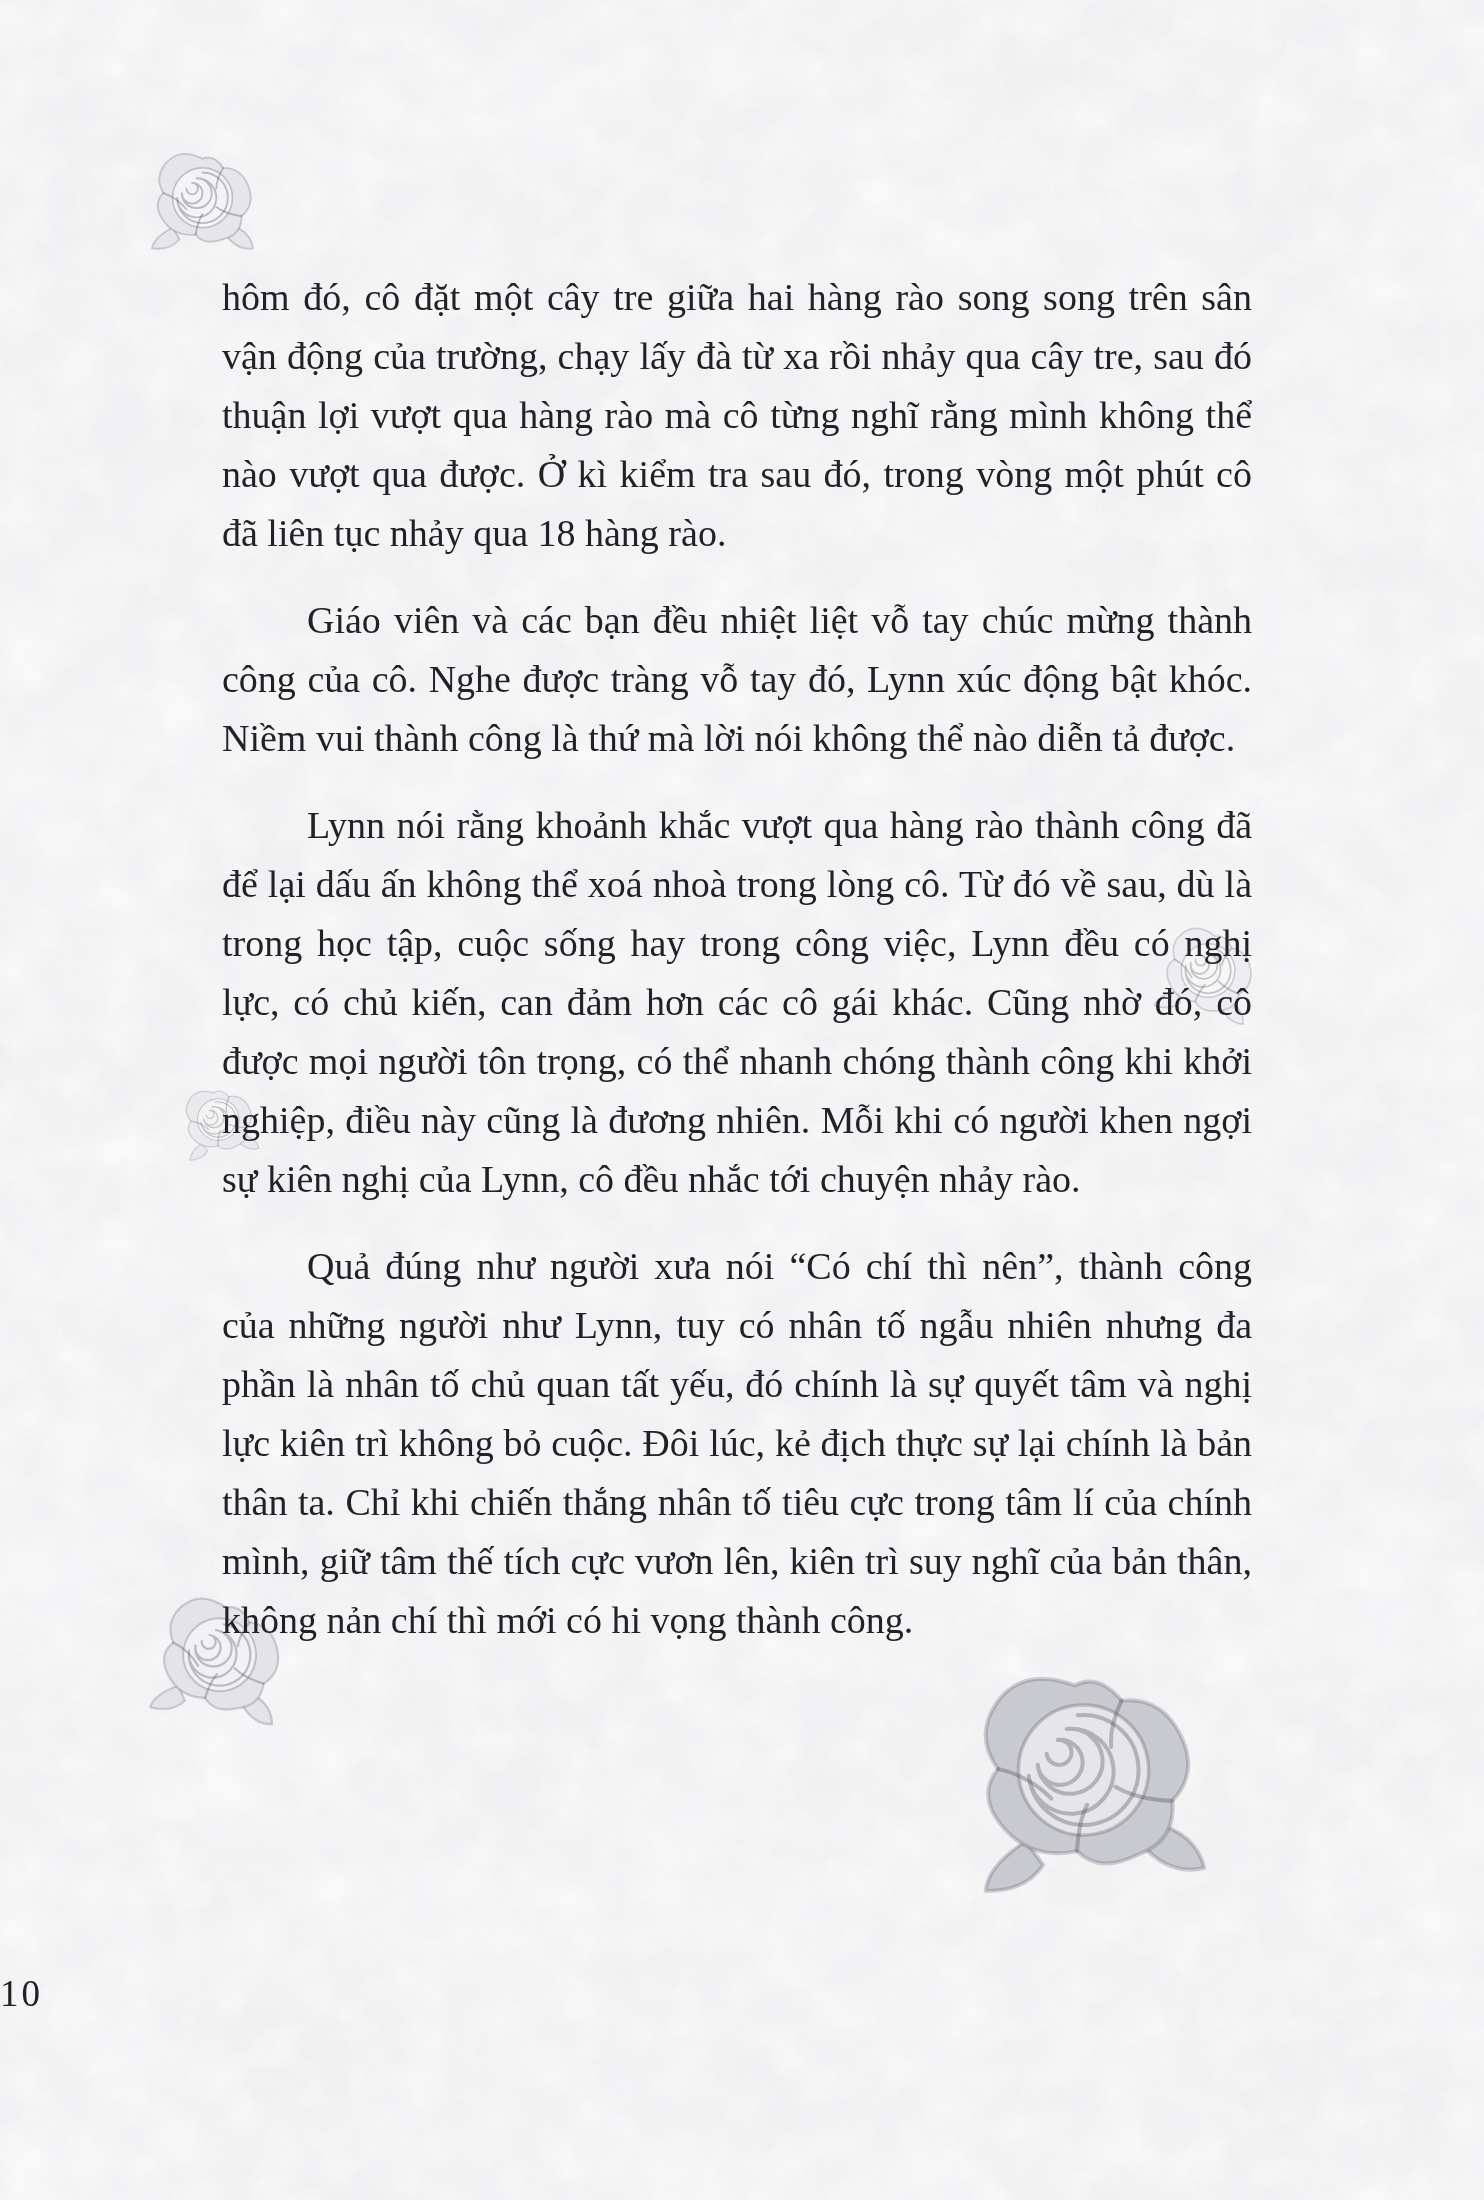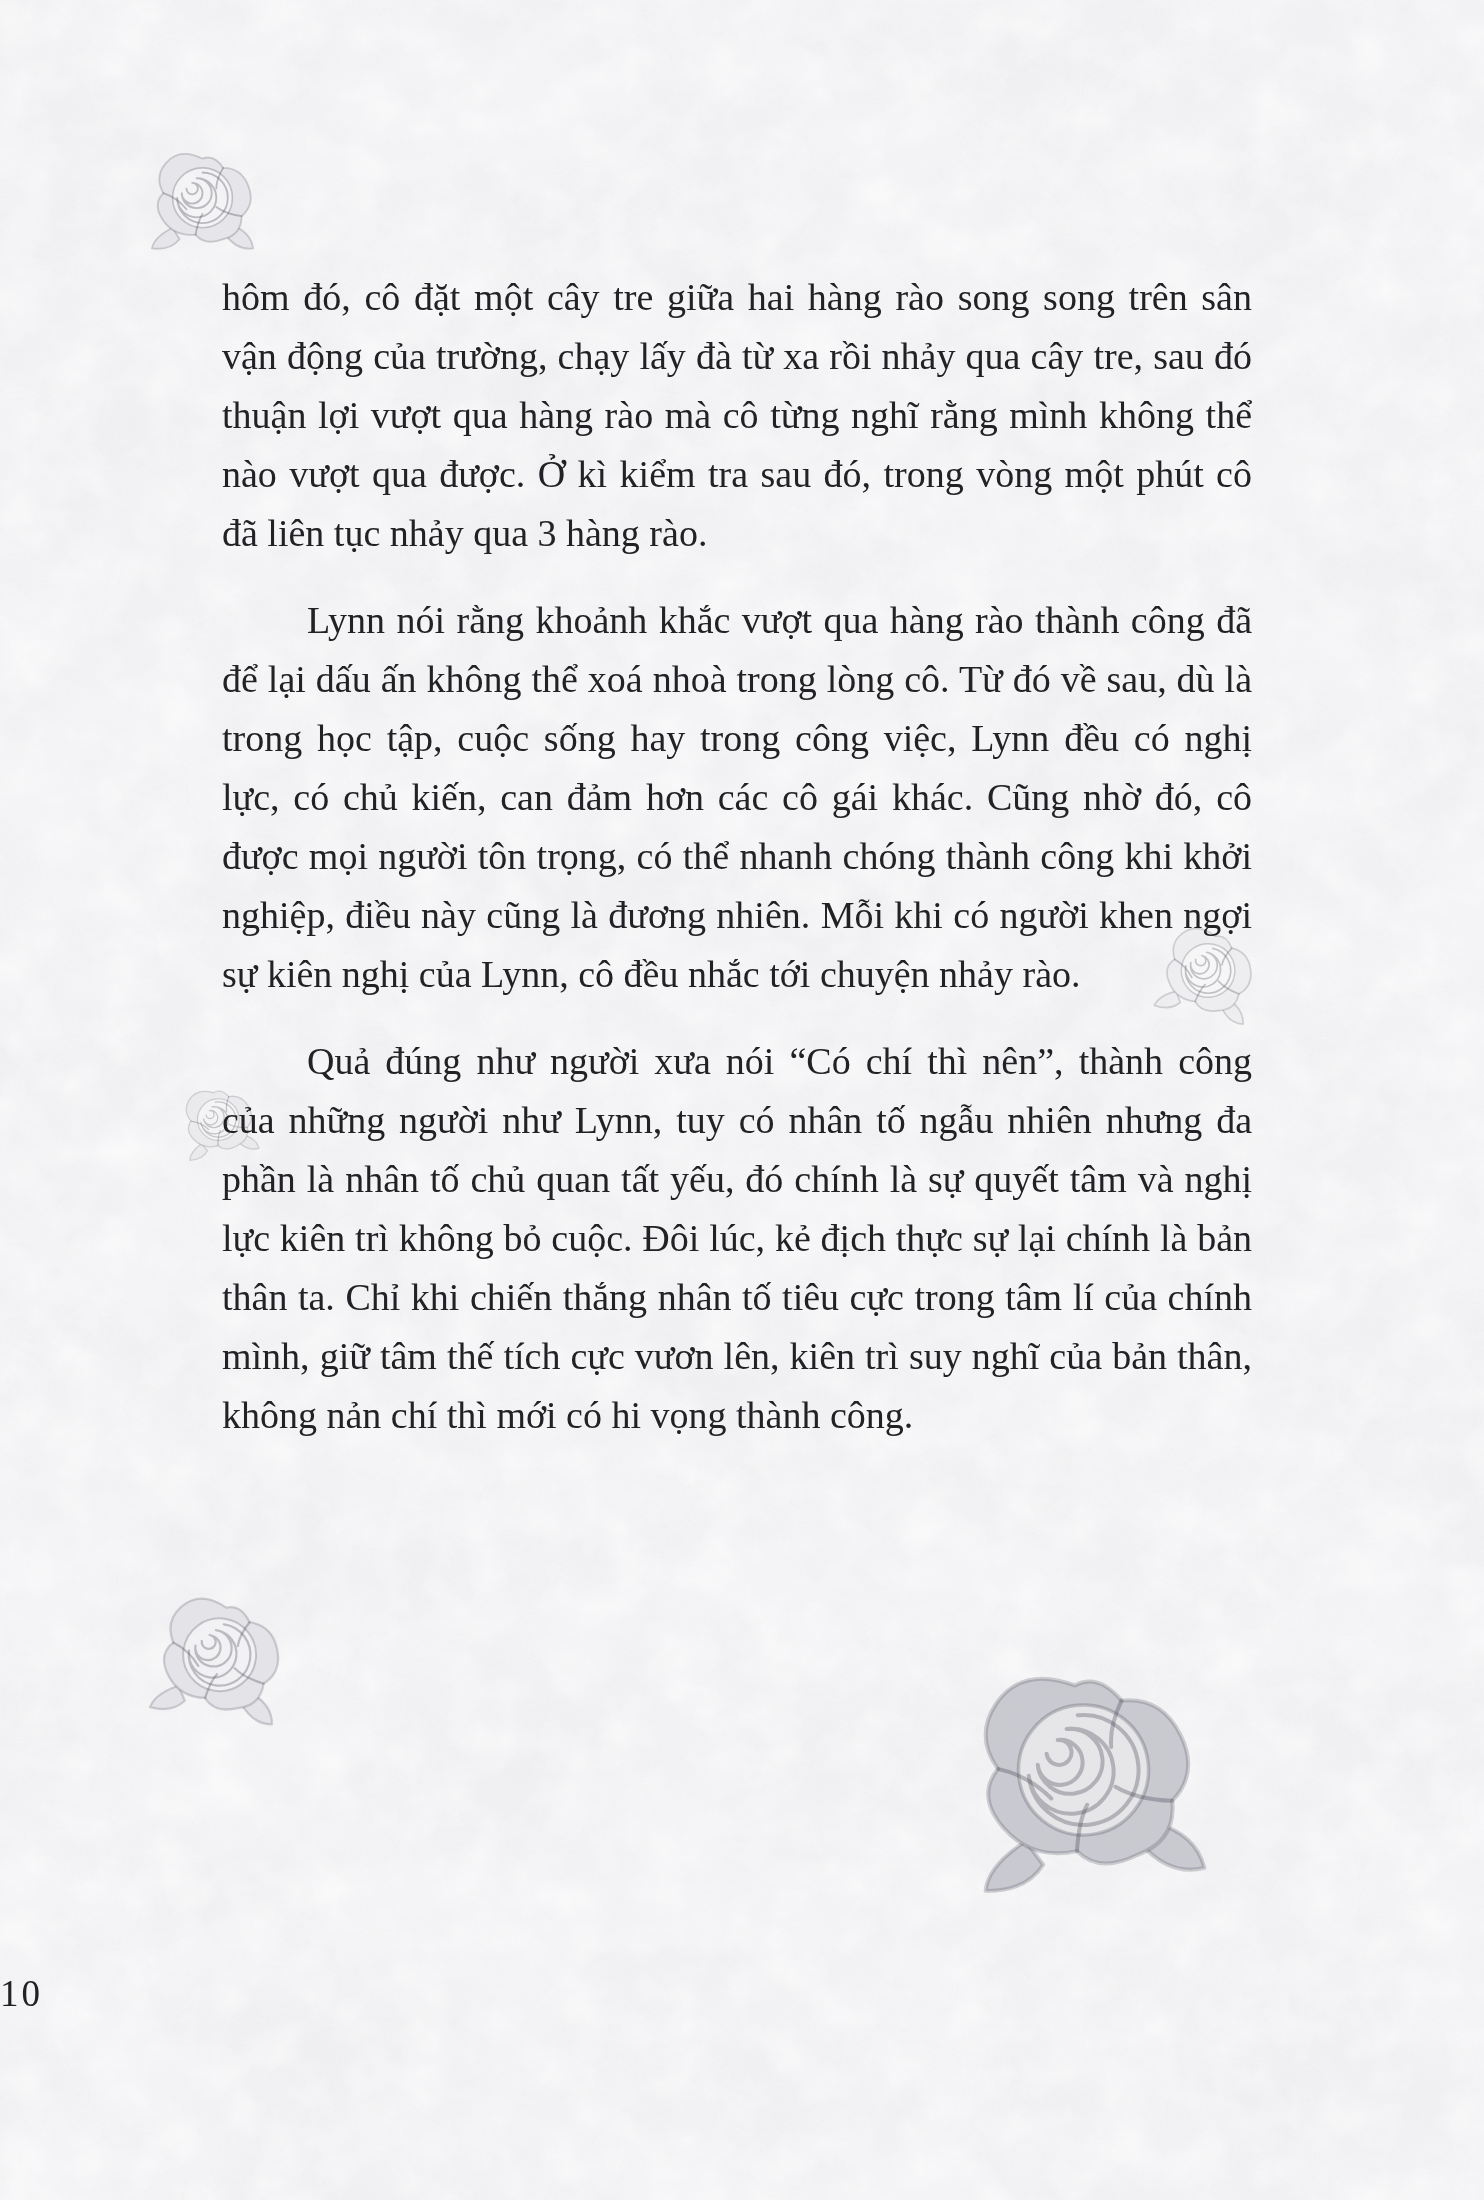--- a/index.html
+++ b/index.html
@@ -69,18 +69,19 @@
     </g>
   </defs>
   <use href="#rose" transform="translate(145,138) scale(1.15)" style="color:#e6e6ea" opacity="0.95"></use>
   <use href="#rose" transform="translate(1157,917) scale(1.03) rotate(12 50 50)" style="color:#ededf0" opacity="0.85"></use>
   <use href="#rose" transform="translate(178,1078) scale(0.8) rotate(-10 50 50)" style="color:#e9e9ec" opacity="0.8"></use>
   <use href="#rose" transform="translate(150,1582) scale(1.4) rotate(8 50 50)" style="color:#e2e2e7" opacity="0.9"></use>
   <use href="#rose" transform="translate(958,1640) scale(2.5) rotate(-6 50 50)" style="color:#c7c7cf" opacity="0.95"></use>
 </svg>
 
 <main class="text-block">
-  <p class="para first">hôm đó, cô đặt một cây tre giữa hai hàng rào song song trên sân vận động của trường, chạy lấy đà từ xa rồi nhảy qua cây tre, sau đó thuận lợi vượt qua hàng rào mà cô từng nghĩ rằng mình không thể nào vượt qua được. Ở kì kiểm tra sau đó, trong vòng một phút cô đã liên tục nhảy qua 3 hàng rào.</p>
+  <p class="para first">hôm đó, cô đặt một cây tre giữa hai hàng rào song song trên sân vận động của trường, chạy lấy đà từ xa rồi nhảy qua cây tre, sau đó thuận lợi vượt qua hàng rào mà cô từng nghĩ rằng mình không thể nào vượt qua được. Ở kì kiểm tra sau đó, trong vòng một phút cô đã liên tục nhảy qua 18 hàng rào.</p>
+  <p class="para">Giáo viên và các bạn đều nhiệt liệt vỗ tay chúc mừng thành công của cô. Nghe được tràng vỗ tay đó, Lynn xúc động bật khóc. Niềm vui thành công là thứ mà lời nói không thể nào diễn tả được.</p>
   <p class="para">Lynn nói rằng khoảnh khắc vượt qua hàng rào thành công đã để lại dấu ấn không thể xoá nhoà trong lòng cô. Từ đó về sau, dù là trong học tập, cuộc sống hay trong công việc, Lynn đều có nghị lực, có chủ kiến, can đảm hơn các cô gái khác. Cũng nhờ đó, cô được mọi người tôn trọng, có thể nhanh chóng thành công khi khởi nghiệp, điều này cũng là đương nhiên. Mỗi khi có người khen ngợi sự kiên nghị của Lynn, cô đều nhắc tới chuyện nhảy rào.</p>
   <p class="para">Quả đúng như người xưa nói “Có chí thì nên”, thành công của những người như Lynn, tuy có nhân tố ngẫu nhiên nhưng đa phần là nhân tố chủ quan tất yếu, đó chính là sự quyết tâm và nghị lực kiên trì không bỏ cuộc. Đôi lúc, kẻ địch thực sự lại chính là bản thân ta. Chỉ khi chiến thắng nhân tố tiêu cực trong tâm lí của chính mình, giữ tâm thế tích cực vươn lên, kiên trì suy nghĩ của bản thân, không nản chí thì mới có hi vọng thành công.</p>
 </main>
 
 <div class="folio">10</div>
 
 </body></html>

